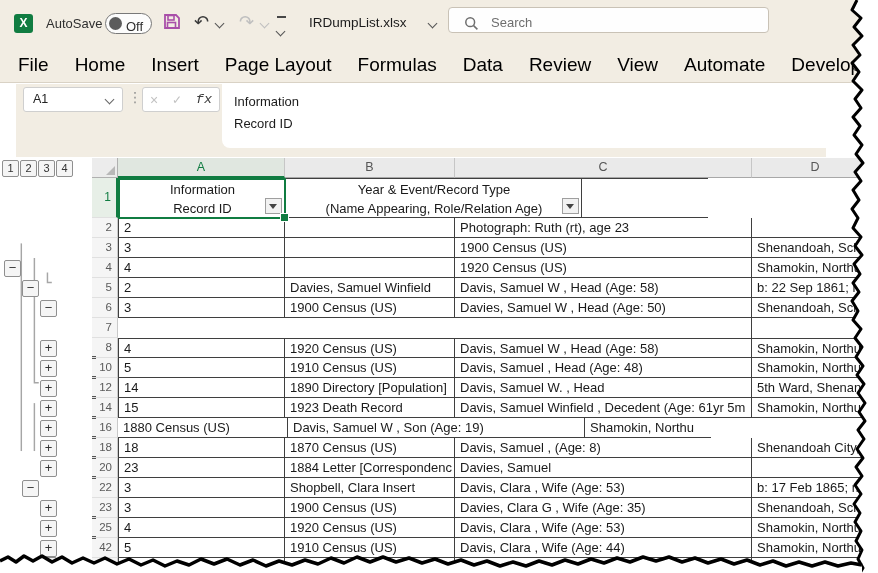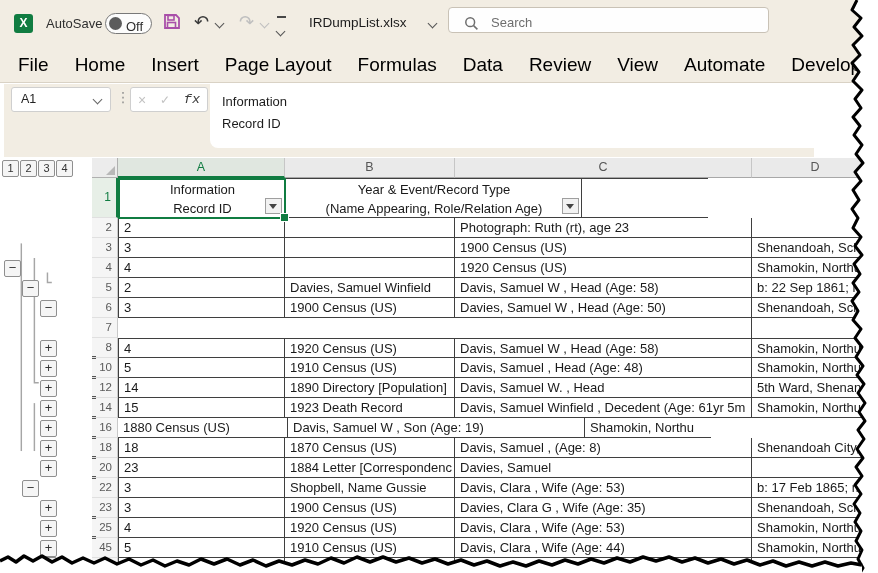--- a/index.html
+++ b/index.html
@@ -30,21 +30,21 @@
           border:1px solid #c9c2b6;border-radius:4px;box-sizing:border-box}
   .search-label{position:absolute;left:42px;top:7px;font-size:13px;color:#6e6e6e}
   .mag{position:absolute;left:15px;top:8px}
 
   
   .tabs{position:absolute;left:0;top:47px;width:878px;height:36px;background:#f2ede3;
         border-bottom:1px solid #d9d2c5;display:flex;align-items:center;padding-left:5px;box-sizing:border-box}
   .tab{padding:0 13px;font-size:19px;color:#000000;white-space:nowrap}
 
   
-  .fbar{position:absolute;left:4px;top:84px;width:810px;height:73px;background:#f2ede3}
+  .fbar{position:absolute;left:16px;top:84px;width:810px;height:73px;background:#f2ede3}
   .finput{position:absolute;left:206px;top:0;width:662px;height:64px;background:#fff;
           border-radius:0 0 0 8px;font-size:13px;color:#1c1c1c;padding:7px 0 0 12px;
           line-height:22px;box-sizing:border-box}
   .namebox{position:absolute;left:7px;top:3px;width:100px;height:25px;background:#fff;
            border:1px solid #cfcfcf;border-radius:3px;box-sizing:border-box}
   .namebox .t{position:absolute;left:9px;top:4px;font-size:12.5px;color:#222}
   .namebox .chev{position:absolute;right:9px;top:8px;border-color:#666}
   .dots{position:absolute;left:112px;top:5px;font-size:14px;color:#8f8f8f}
   .fbtns{position:absolute;left:126px;top:3px;width:78px;height:25px;background:#fff;border:1px solid #cfcfcf;
          border-radius:3px;box-sizing:border-box;display:flex;align-items:center;justify-content:space-around}
@@ -296,40 +296,40 @@
         <div class="row">
           <div class="g tick">20</div>
           <div class="c c0">23</div>
           <div class="c c1">1884 Letter [Correspondenc</div>
           <div class="c c2">Davies, Samuel</div>
           <div class="c c3"></div>
         </div>
         <div class="row">
           <div class="g tick">22</div>
           <div class="c c0">3</div>
-          <div class="c c1">Shopbell, Name Gussie</div>
+          <div class="c c1">Shopbell, Clara Insert</div>
           <div class="c c2">Davis, Clara , Wife  (Age: 53)</div>
           <div class="c c3">b: 17 Feb 1865; m:</div>
         </div>
         <div class="row">
           <div class="g">23</div>
           <div class="c c0">3</div>
           <div class="c c1">1900 Census (US)</div>
           <div class="c c2">Davies, Clara G , Wife  (Age: 35)</div>
           <div class="c c3">Shenandoah, Schu</div>
         </div>
         <div class="row">
           <div class="g tick">25</div>
           <div class="c c0">4</div>
           <div class="c c1">1920 Census (US)</div>
           <div class="c c2">Davis, Clara , Wife  (Age: 53)</div>
           <div class="c c3">Shamokin, Northu</div>
         </div>
         <div class="row">
-          <div class="g tick">45</div>
+          <div class="g tick">42</div>
           <div class="c c0">5</div>
           <div class="c c1">1910 Census (US)</div>
           <div class="c c2">Davis, Clara , Wife  (Age: 44)</div>
           <div class="c c3">Shamokin, Northu</div>
         </div>
         <div class="row h15 partial">
           <div class="g"></div>
           <div class="c c0"></div>
           <div class="c c1"></div>
           <div class="c c2"></div>

